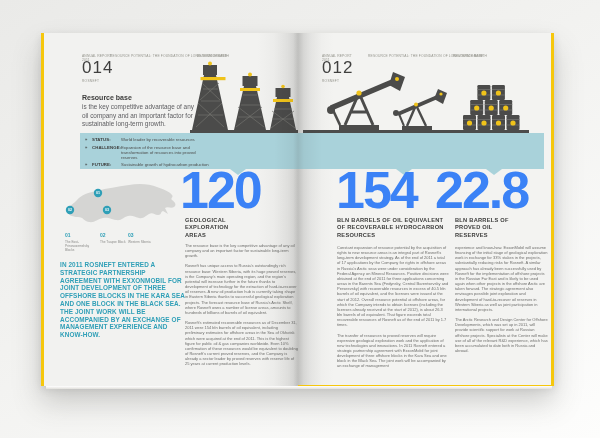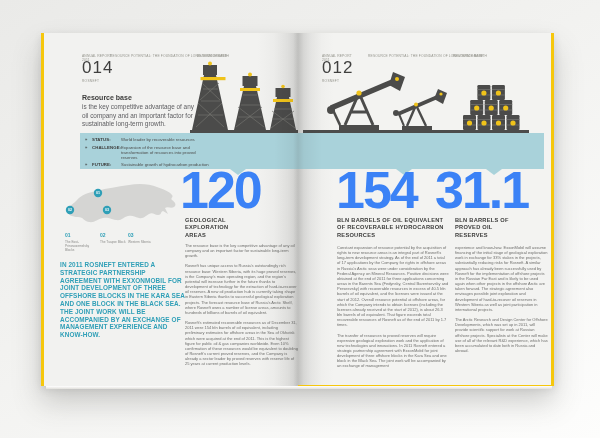--- a/index.html
+++ b/index.html
@@ -214,21 +214,21 @@
           <circle cx="197.4" cy="28" r="2.6"></circle>
       </g>
     </g>
   </svg>
 
   <div class="band band-r"></div>
   <div class="tri" style="left:355px;top:136px;"></div>
   <div class="tri" style="left:445px;top:136px;"></div>
 
   <div class="abs bignum" style="left:295px;top:134px;">154</div>
-  <div class="abs bignum" style="left:394px;top:134px;">31.1</div>
+  <div class="abs bignum" style="left:394px;top:134px;">22.8</div>
   <div class="abs statcap" style="left:296px;top:184px;width:116px;">BLN BARRELS OF OIL EQUIVALENT OF RECOVERABLE HYDROCARBON RESOURCES</div>
   <div class="abs statcap" style="left:414px;top:184px;width:66px;">BLN BARRELS OF PROVED OIL RESERVES</div>
 
   <div class="abs bodycol" style="left:296px;top:212px;width:112px;">
     <p>Constant expansion of resource potential by the acquisition of rights to new resource areas is an integral part of Rosneft's long-term development strategy. As of the end of 2011 a total of 17 applications by the Company for rights in offshore areas in Russia's Arctic seas were under consideration by the Federal Agency on Mineral Resources. Positive decisions were obtained at the end of 2011 for three applications concerning areas in the Barents Sea (Fedynsky, Central Barentsevsky and Perseevsky) with recoverable resources in excess of 40.5 bln barrels of oil equivalent, and the licenses were issued at the start of 2012. Overall resource potential at offshore areas, for which the Company intends to obtain licenses (including the licenses already received at the start of 2012), is about 26.3 bln barrels of oil equivalent. That figure exceeds total recoverable resources of Rosneft as of the end of 2011 by 1.7 times.</p>
     <p>The transfer of resources to proved reserves will require expensive geological exploration work and the application of new technologies and innovations. In 2011 Rosneft entered a strategic partnership agreement with ExxonMobil for joint development of three offshore blocks in the Kara Sea and one block in the Black Sea. The joint work will be accompanied by an exchange of management</p>
   </div>
   <div class="abs bodycol" style="left:414px;top:212px;width:93px;">
     <p>experience and know-how. ExxonMobil will assume financing of the initial stage of geological exploration work in exchange for 33% stakes in the projects, substantially reducing risks for Rosneft. A similar approach has already been successfully used by Rosneft for the implementation of offshore projects in the Russian Far East and is likely to be used again when other projects in the offshore Arctic are taken forward. The strategic agreement also envisages possible joint exploration and development of hard-to-recover oil reserves in Western Siberia as well as joint participation in international projects.</p>
     <p>The Arctic Research and Design Center for Offshore Developments, which was set up in 2011, will provide scientific support for work at Russian offshore projects. Specialists at the Center will make use of all of the relevant R&amp;D experience, which has been accumulated to date both in Russia and abroad.</p>

